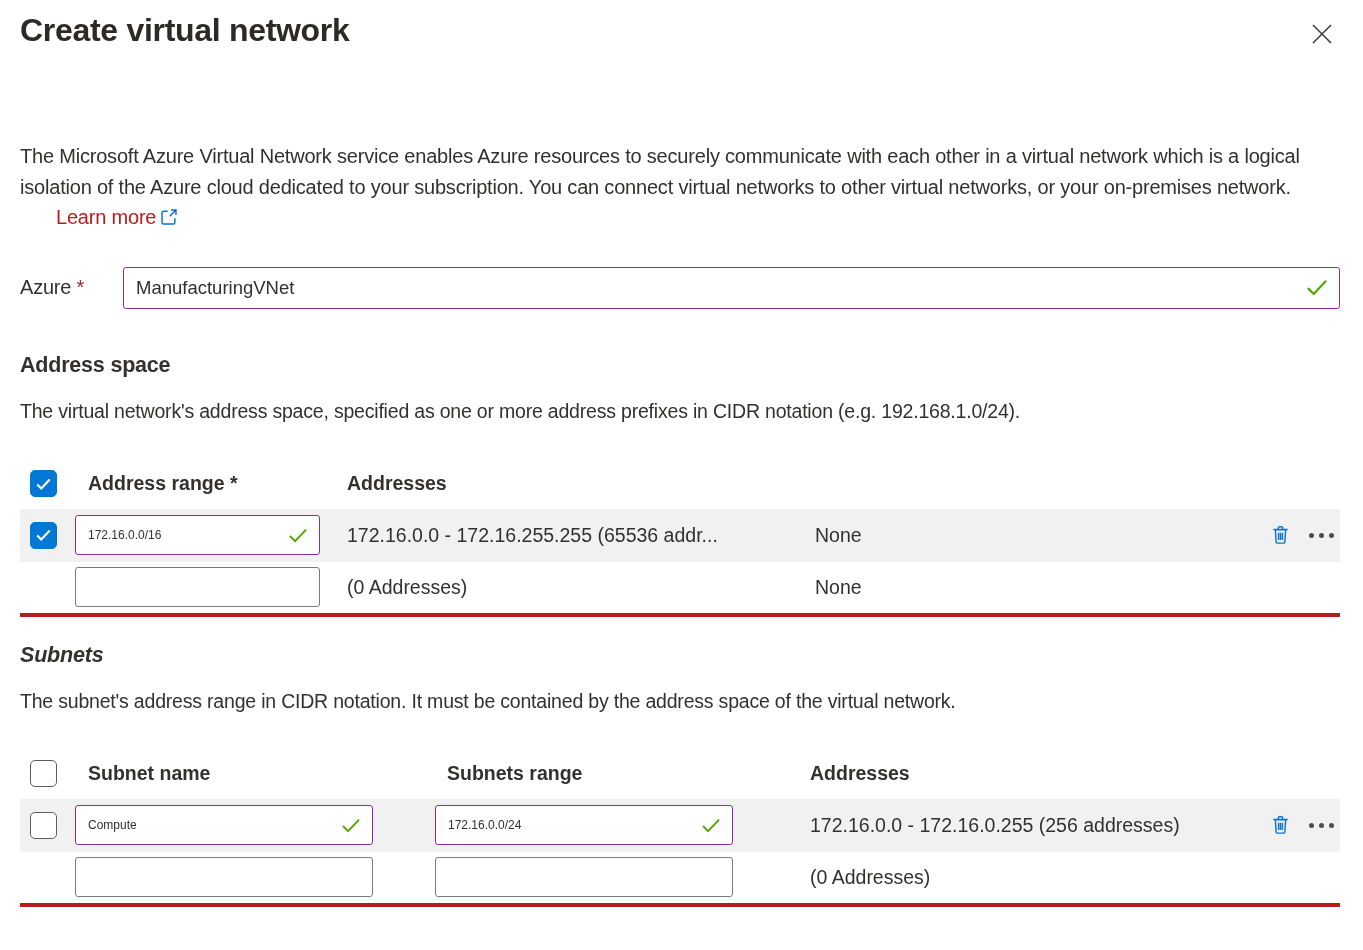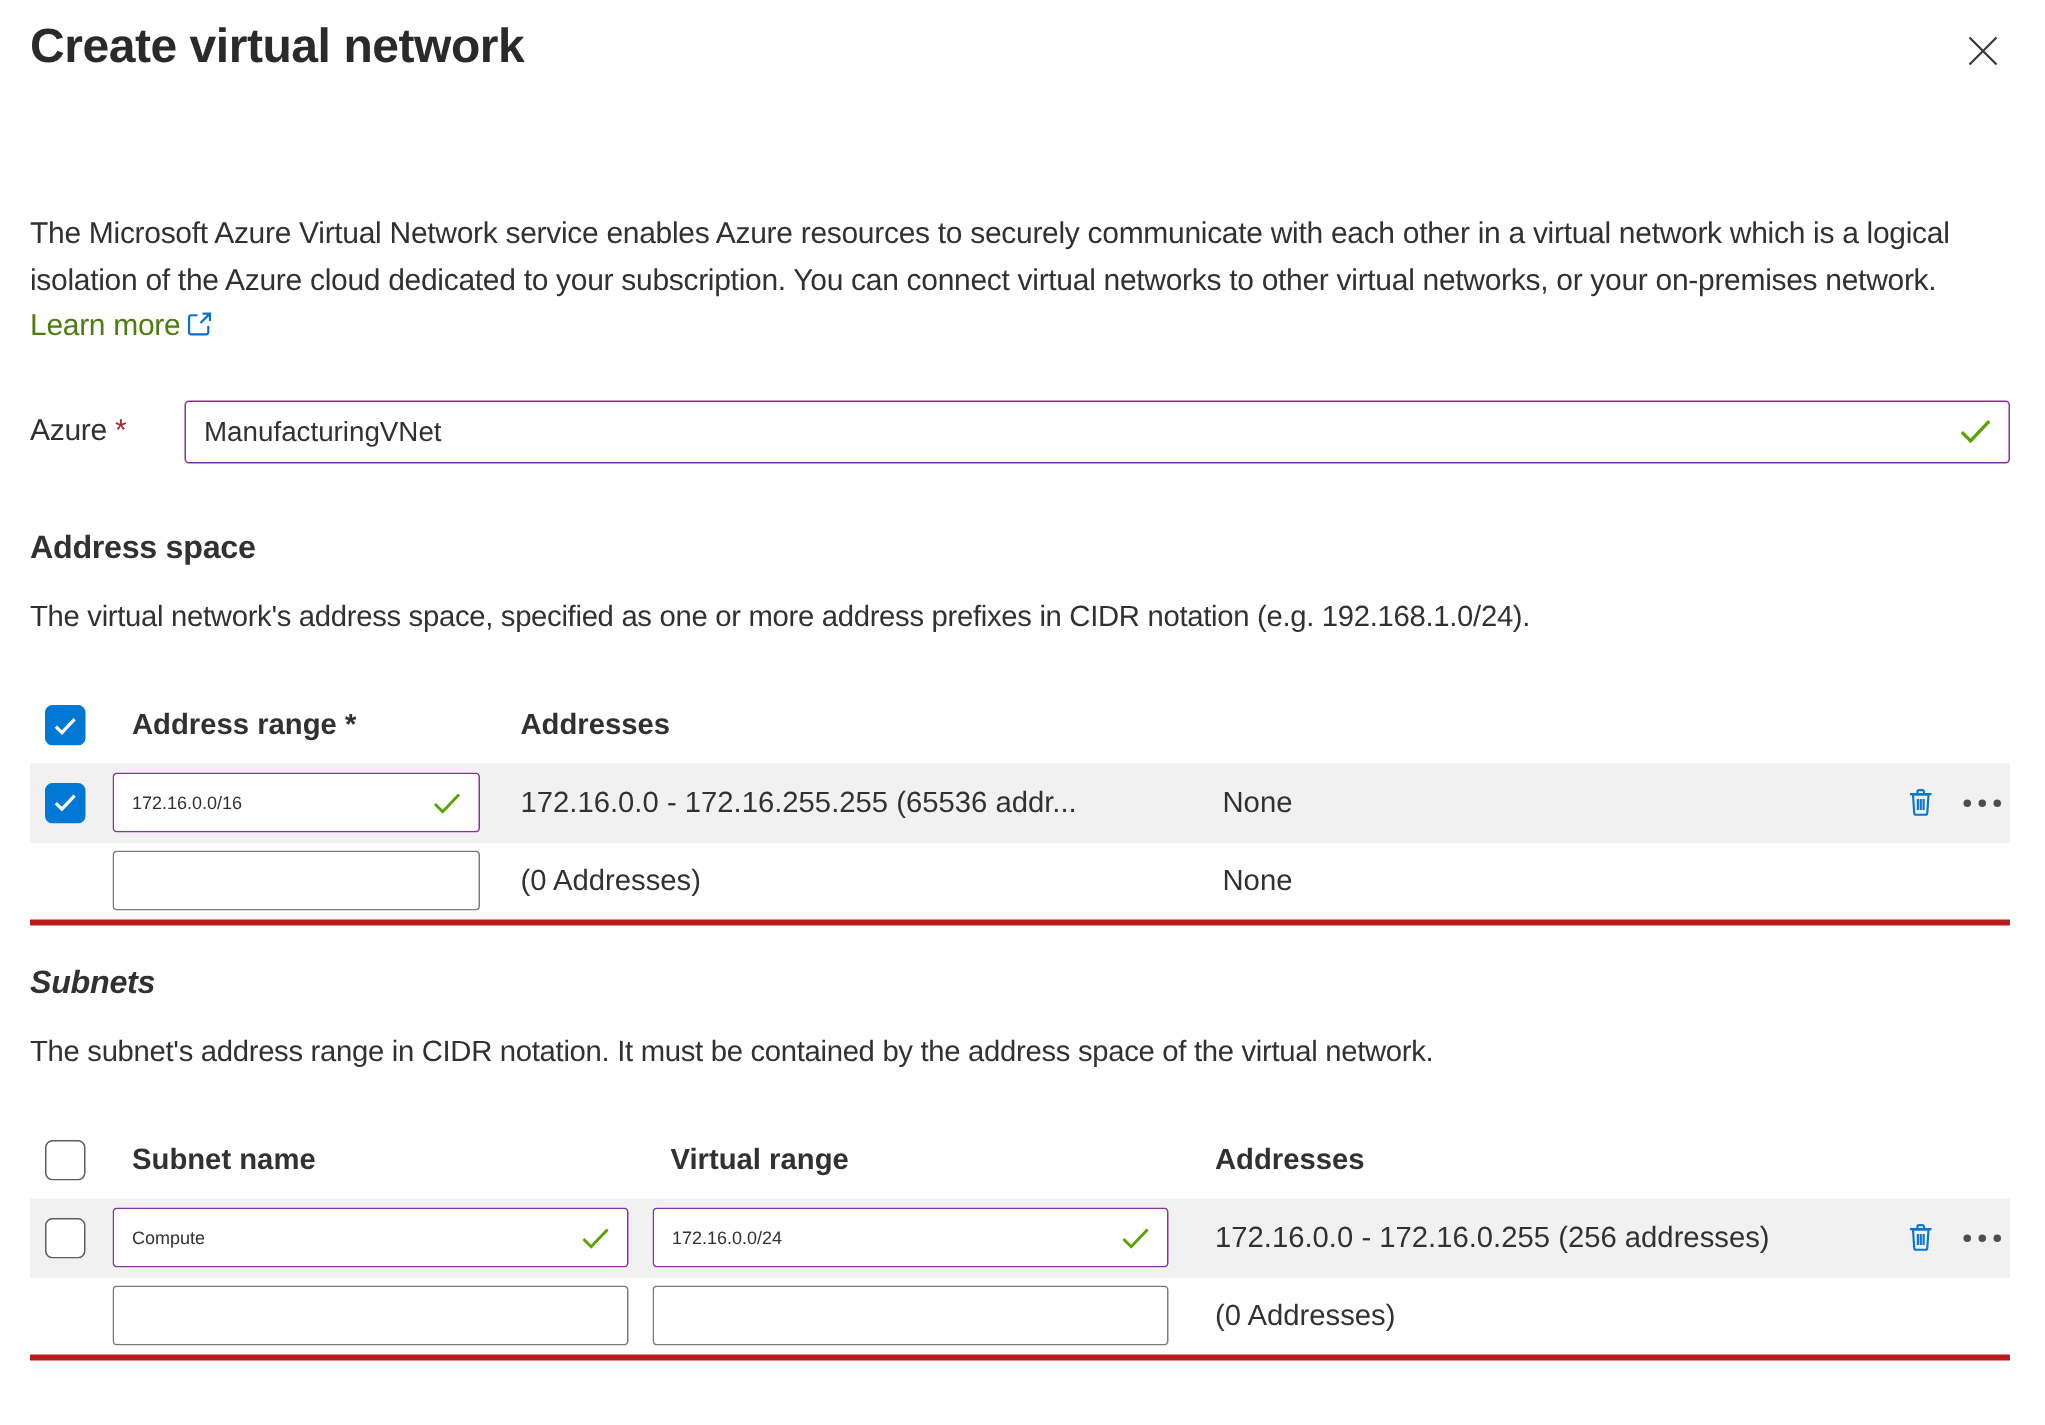--- a/index.html
+++ b/index.html
@@ -12,21 +12,21 @@
   }
   .page { width: 1363px; height: 950px; padding: 0 23px 0 20px; }
 
   
   .hdr { display: flex; justify-content: space-between; align-items: flex-start; padding-top: 8px; text-align: center; }
   .hdr h1 { font-size: 32px; font-weight: 700; color: #2b2a29; letter-spacing: -0.3px; line-height: 44px; }
   .close-btn { background: none; border: none; cursor: pointer; padding: 6px; margin-top: 8px; }
 
   
   .intro { margin-top: 86px; font-size: 20px; line-height: 30.5px; letter-spacing: -0.2px; max-width: 1320px; }
-  .link { color: #4d7c0f; text-decoration: none; cursor: pointer; white-space: nowrap; }
+  .link { color: #b91c1c; text-decoration: none; cursor: pointer; white-space: nowrap; margin-left: 36px; }
   .ext-icon { vertical-align: -2px; margin-left: 4px; }
 
   
   .name-row { margin-top: 34px; display: flex; align-items: center; }
   .name-row label { width: 103px; font-size: 20px; letter-spacing: -0.2px; flex: none; }
   .req { color: #a4262c; }
   .input-wrap { position: relative; display: flex; align-items: center; background: #fff; }
   .input-wrap input {
     width: 100%; height: 42px; font-family: "Liberation Sans", sans-serif;
     font-size: 18.5px; color: #323130; padding: 0 12px; background: transparent;
@@ -49,21 +49,21 @@
   .thead .hpad { padding-left: 13px; }
   .t2 .thead .hpad3 { padding-left: 12px; }
   .drow { height: 53px; font-size: 19.5px; }
   .drow.last { height: 55px; border-bottom: 4px solid #b91c1c; }
   .gray { background: #f1f1f1; }
   .cell { min-width: 0; white-space: nowrap; overflow: hidden; }
   .t2 .addr-cell { padding-left: 15px; }
   .cb-cell { display: flex; justify-content: flex-start; padding-left: 10px; }
   .row-input { width: 245px; }
   .row-input input { height: 40px; font-size: 12px; }
-  .t2 .row-input { width: 344px; justify-content: flex-end; }
+  .t2 .row-input { width: 298px; justify-content: flex-end; }
   .actions { display: flex; align-items: center; justify-content: flex-end; gap: 13px; padding-right: 4px; }
   .icon-btn { background: none; border: none; cursor: pointer; padding: 2px; display: flex; align-items: center; }
   .dots { display: flex; gap: 5px; }
   .dots i { width: 5px; height: 5px; border-radius: 50%; background: #4d4d4d; display: block; }
 
   
   .checkbox {
     width: 27px; height: 27px; border-radius: 5px; border: 1px solid #5f5e5c;
     background: #fff; cursor: pointer; display: flex; align-items: center; justify-content: center;
   }
@@ -171,21 +171,21 @@
   <div class="section-desc">The subnet's address range in CIDR notation. It must be contained by the address space of the virtual network.</div>
 
   <div class="tbl t2">
     <div class="trow thead">
       <div class="cell cb-cell">
         <div class="checkbox">
           
         </div>
       </div>
       <div class="cell hpad">Subnet name</div>
-      <div class="cell hpad3">Virtual range</div>
+      <div class="cell hpad3">Subnets range</div>
       <div class="cell addr-cell">Addresses</div>
       <div class="cell"></div>
     </div>
 
     <div class="trow drow gray">
       <div class="cell cb-cell">
         <div class="checkbox">
           
         </div>
       </div>

